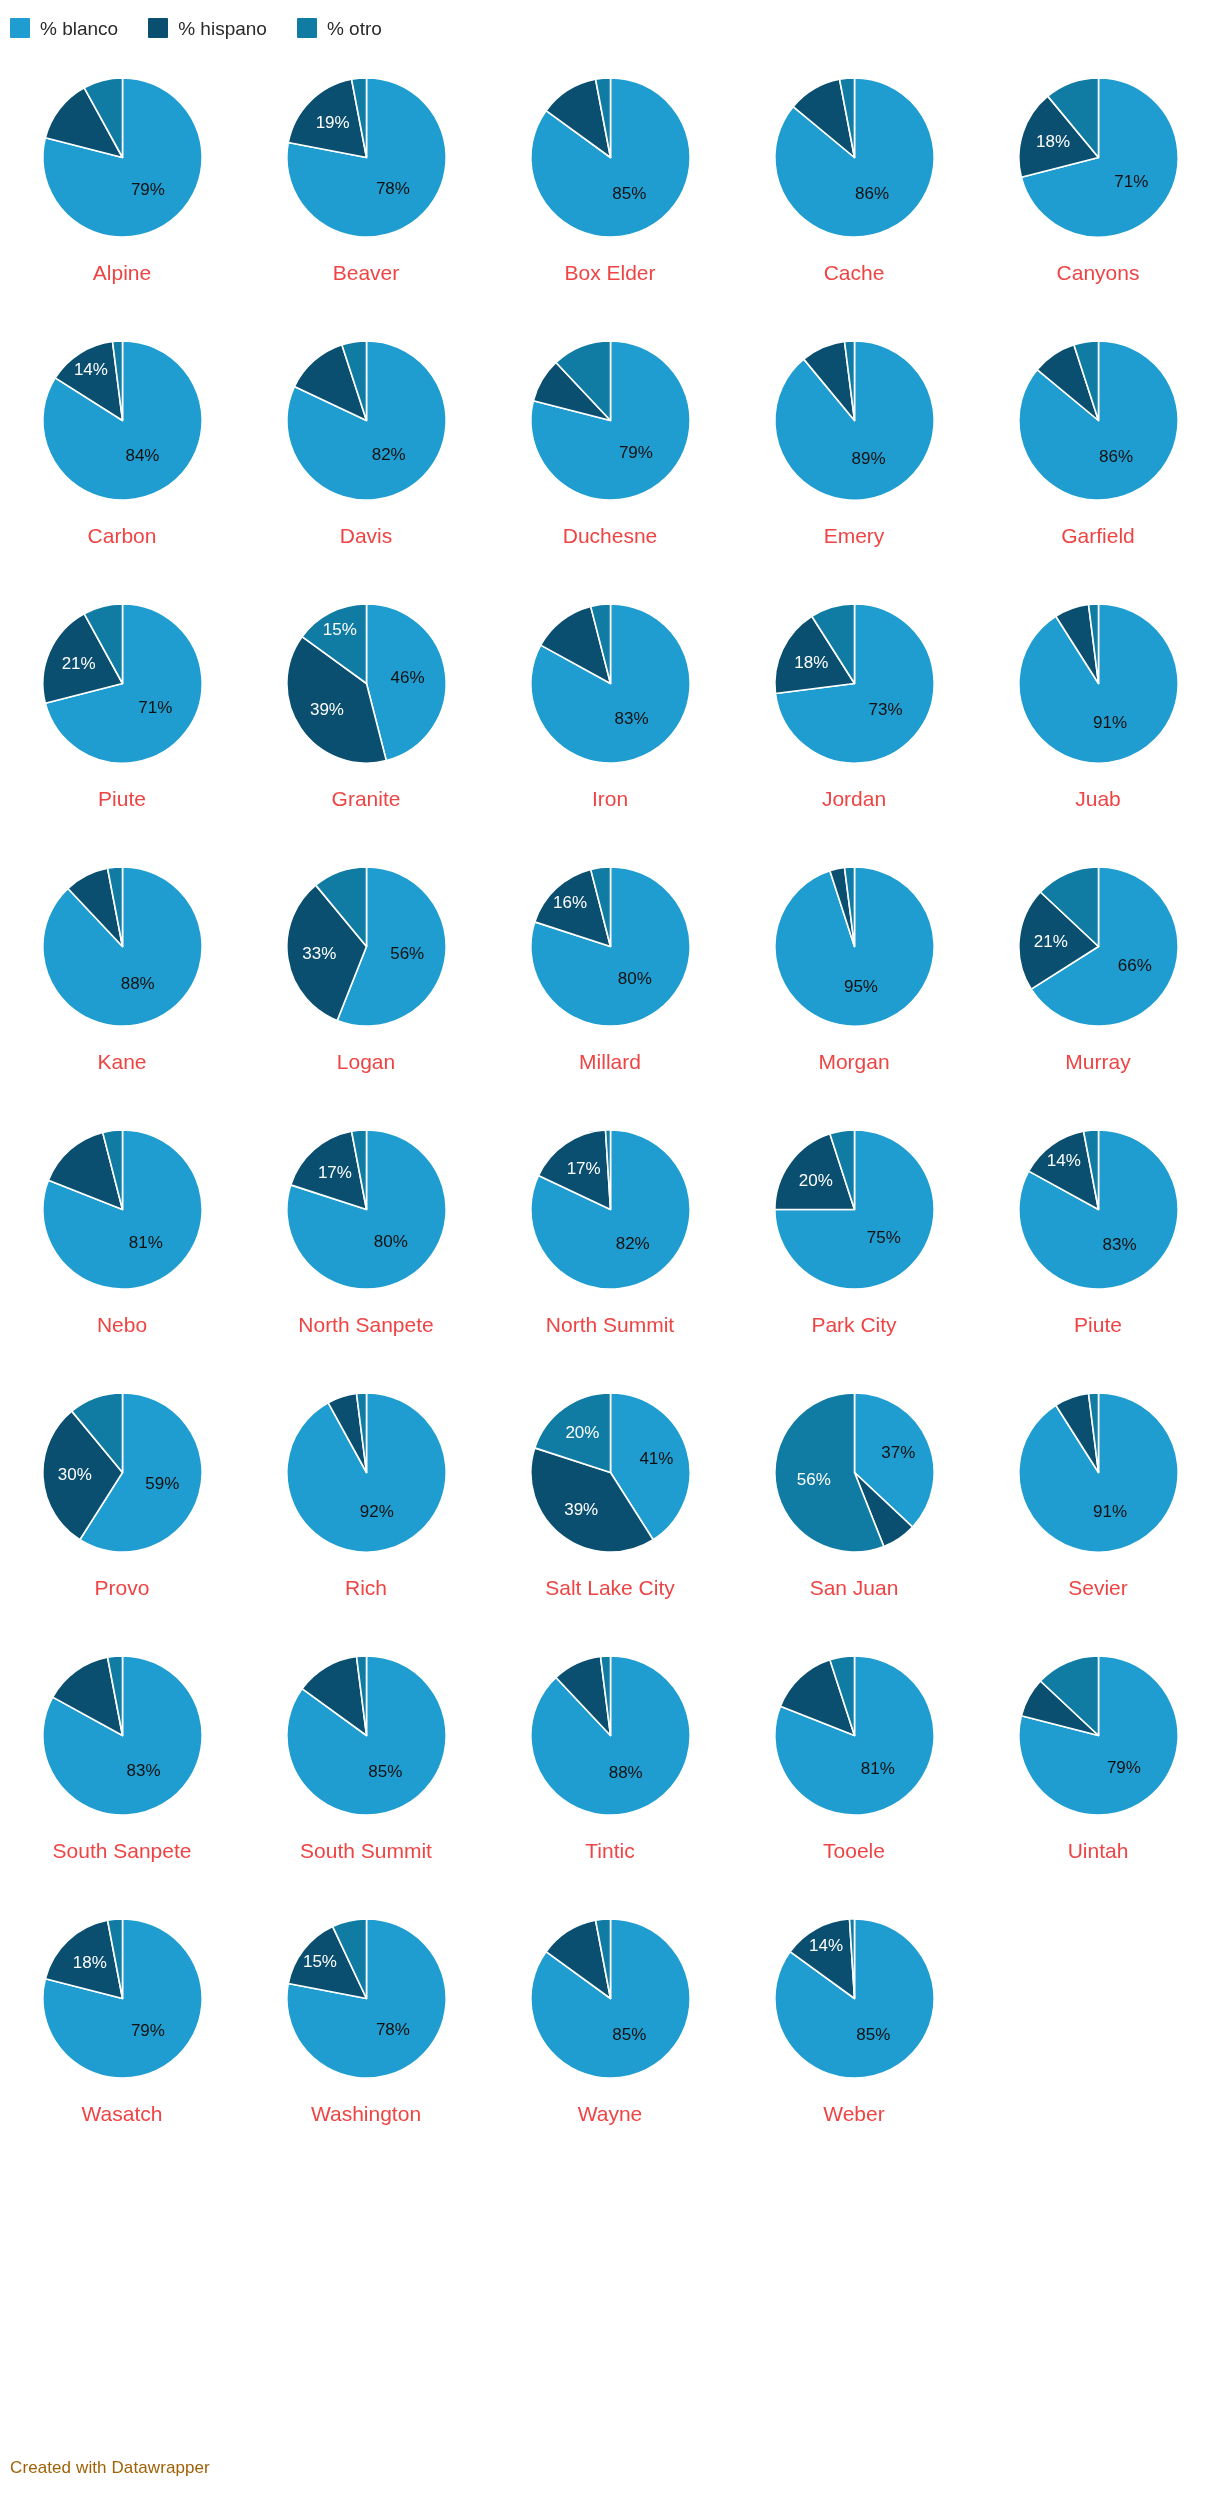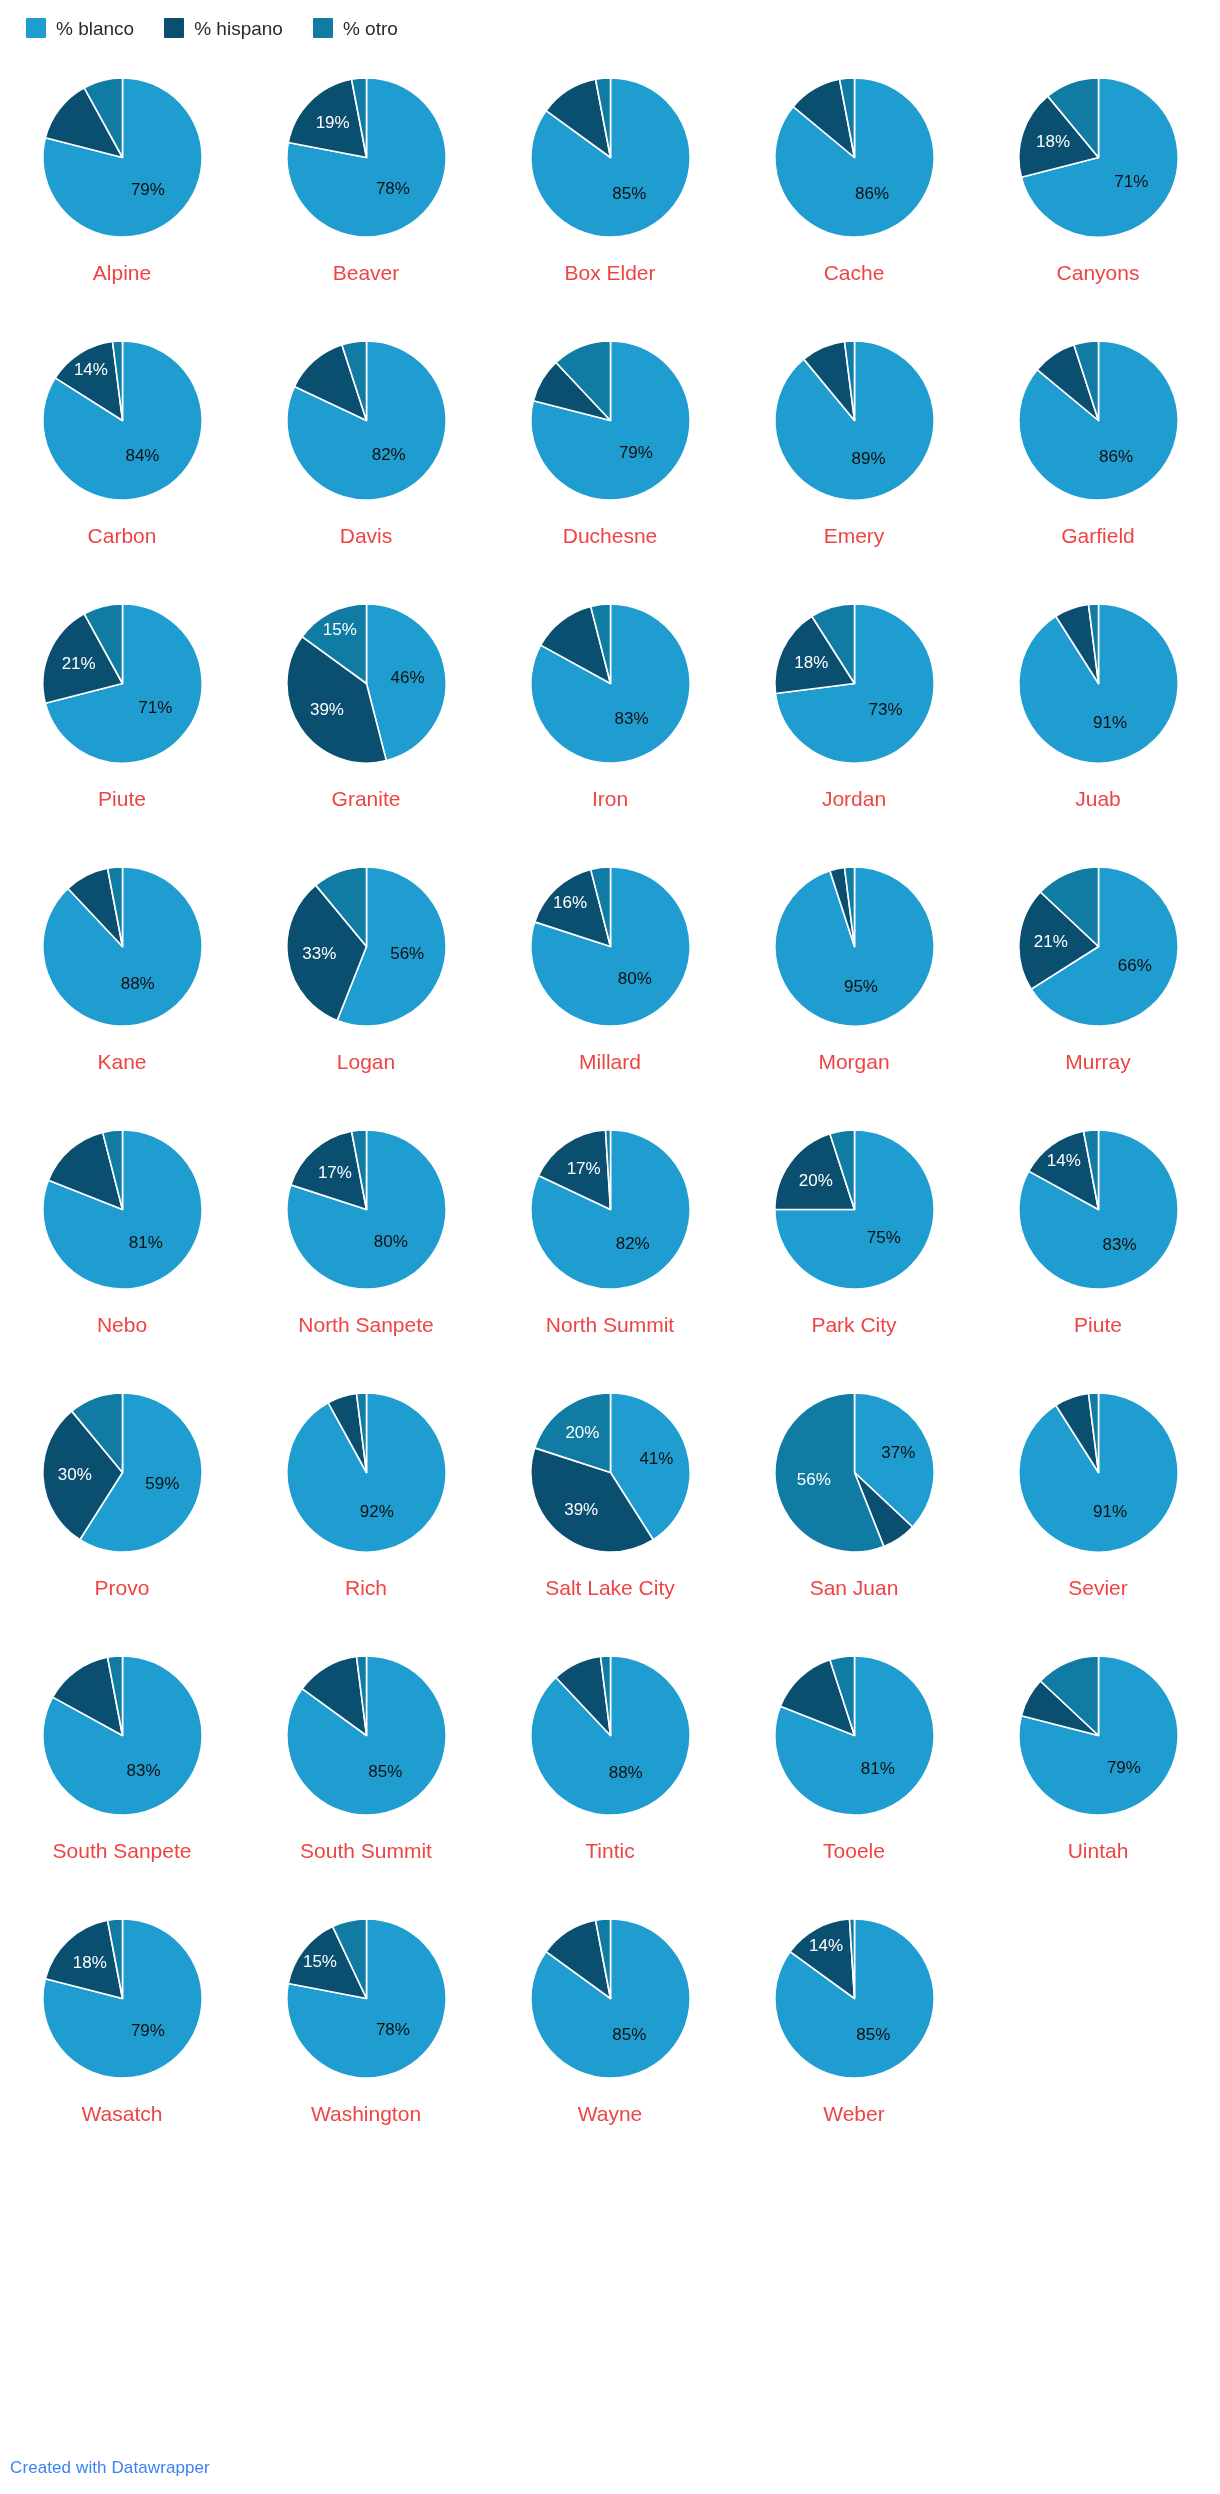--- a/index.html
+++ b/index.html
@@ -10,21 +10,21 @@
     color:#1a1a1a;
     -webkit-font-smoothing:antialiased;
   }
   #root{position:relative;width:1220px;min-height:2494px;box-sizing:border-box;}
 
   
   .legend{
     display:flex;
     align-items:center;
     gap:0;
-    padding:12px 0 0 26px;
+    padding:12px 0 0 10px;
     height:32px;
   }
   .legend-item{display:flex;align-items:center;margin-right:30px;}
   .legend-swatch{
     width:20px;height:20px;display:block;border-radius:1px;
   }
   .legend-label{
     margin-left:10px;
     font-size:19px;
     color:#2a2a2a;
@@ -68,21 +68,21 @@
     dominant-baseline:middle;
     text-anchor:middle;
   }
 
   
   .footer{
     position:absolute;
     left:10px;
     bottom:16px;
     font-size:17px;
-    color:#3b82f6;
+    color:#a16207;
     letter-spacing:0.1px;
   }
 </style>
 </head>
 <body>
 
 <div id="root">
 
   <div class="legend" id="legend">
       <div class="legend-item">

